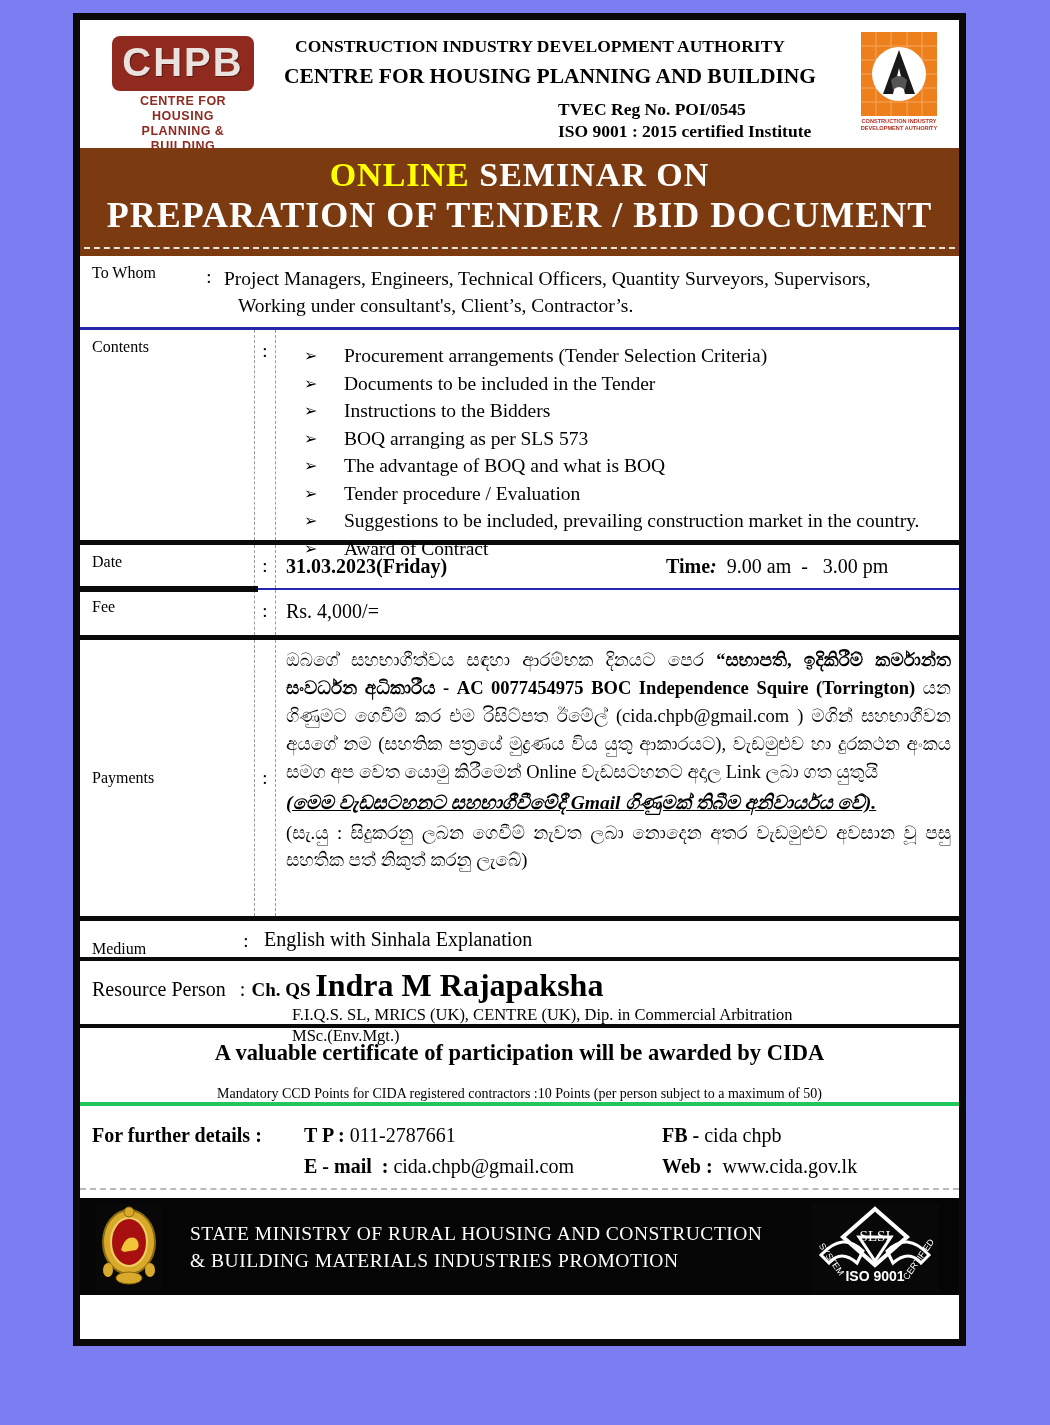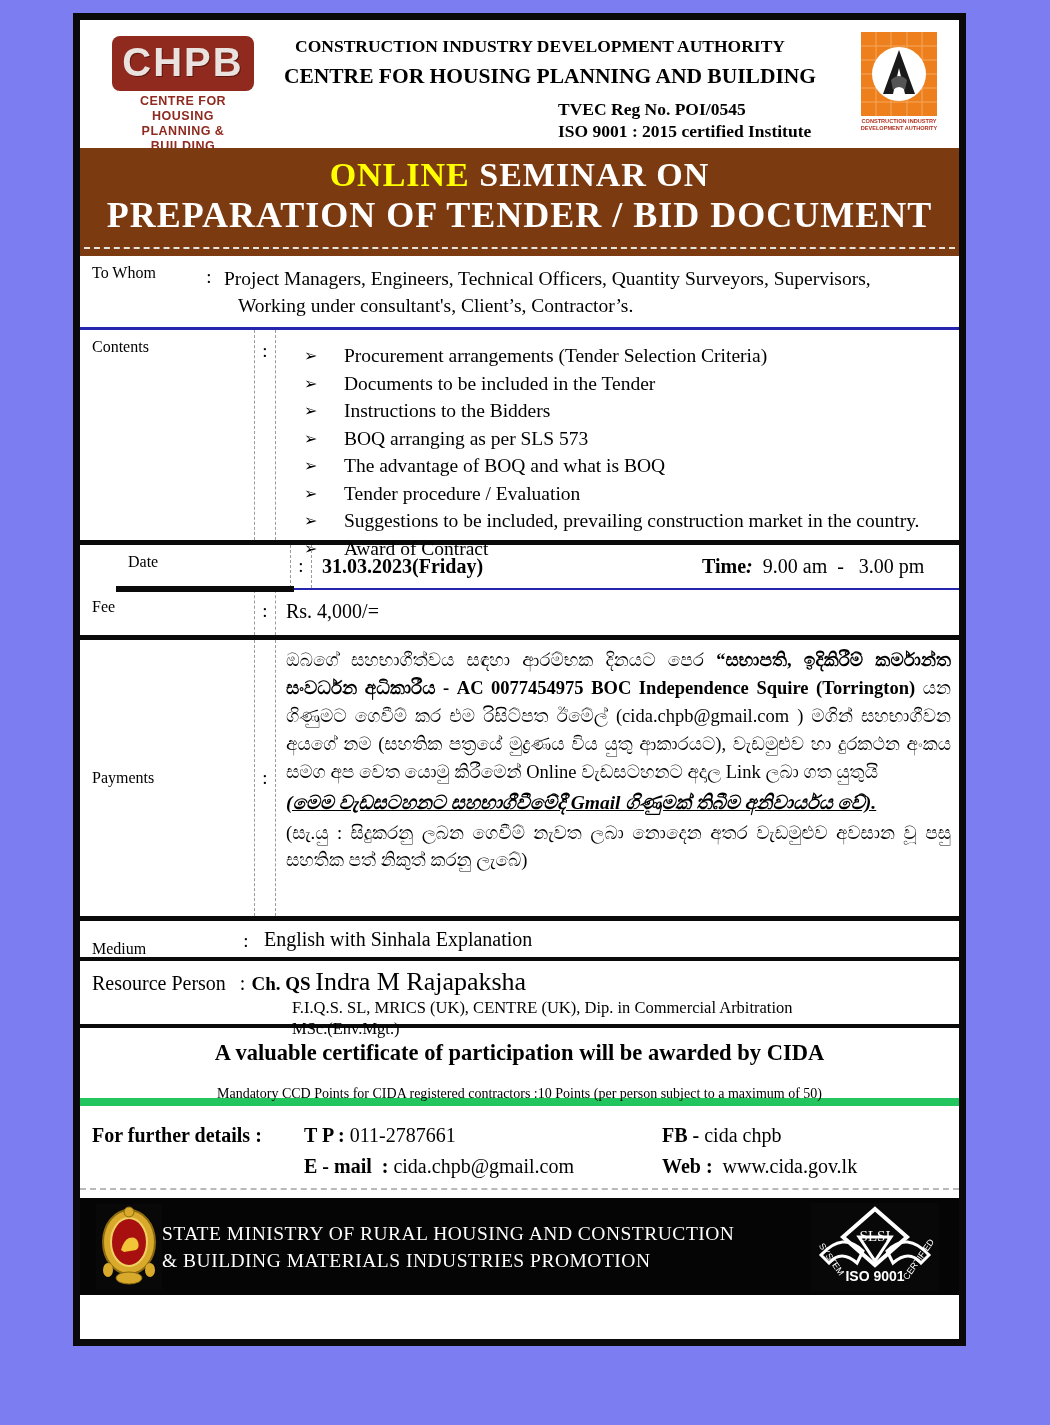--- a/index.html
+++ b/index.html
@@ -52,21 +52,21 @@
   .r-towhom .colon-col { width:18px; }
   .r-towhom .content { font-size:19.5px; padding:9px 4px 0 6px; line-height:27px; }
   .r-towhom .ln2 { padding-left:14px; }
   
   .r-contents { height:215px; border-bottom:5px solid #0a0a0a; }
   .r-contents .lbl { width:174px; }
   .r-contents ul { list-style:none; padding:12px 0 0 28px; }
   .r-contents li { display:flex; font-size:19.5px; line-height:27.5px; }
   .r-contents li .blt { width:40px; font-size:16px; }
   
-  .r-date { height:45px; border-bottom:2px solid #2525ad; position:relative;margin-left:36px; }
+  .r-date { height:45px; border-bottom:2px solid #2525ad; position:relative; }
   .r-date::after { content:""; position:absolute; left:0; bottom:-4px; width:178px;
                    height:6px; background:#0a0a0a; }
   .r-date .lbl { width:174px; }
   .r-date .content { display:flex; padding:10px 30px 0 10px; font-size:20px; }
   .r-date .dval { font-weight:bold; flex:0 0 380px; }
   .r-date .tlbl { font-weight:bold; }
   .r-date .tcol { font-weight:bold; font-style:italic; }
   .r-date .tval { white-space:pre; }
   
   .r-fee { height:50px; border-bottom:5px solid #0a0a0a; }
@@ -85,39 +85,39 @@
   
   .r-med { height:40px; border-bottom:4px solid #0a0a0a; }
   .r-med .lbl { width:156px; padding-top:19px; }
   .r-med .colon-col { width:20px; padding-top:9px; }
   .r-med .content { font-size:20px; padding:7px 0 0 8px; }
   
   .r-res { height:67px; border-bottom:4px solid #0a0a0a; padding:6px 0 0 12px; }
   .r-res .line1 { font-size:20px; }
   .r-res .rp-colon { padding:0 6px 0 14px; }
   .r-res .rp-pre { font-weight:bold; font-size:19px; }
-  .r-res .rp-name { font-weight:normal; font-size:26px; }
+  .r-res .rp-name { font-weight:bold; font-size:32px; }
   .r-res .quals { margin-left:200px; font-size:16.5px; line-height:21px; }
   
-  .r-cert { height:78px; border-bottom:8px solid #22c55e; text-align:center; padding-top:12px; }
+  .r-cert { height:78px; border-bottom:4px solid #22c55e; text-align:center; padding-top:12px; }
   .r-cert .t1 { font-weight:bold; font-size:22.5px; }
   .r-cert .t2 { font-size:14px; margin-top:20px; }
   
   .r-fur { height:84px; border-bottom:2px dashed #b9b9b9; padding:14px 0 0 12px;
            font-size:20px; }
   .r-fur .frow { display:flex; line-height:31px; }
   .r-fur .c1 { width:212px; font-weight:bold; white-space:pre; }
   .r-fur .c2 { width:358px; white-space:pre; }
   .r-fur .c3 { flex:1; white-space:pre; }
   .r-fur b { white-space:pre; }
   
   .gap { height:8px; }
   .foot { height:97px; background:#050505; display:flex; align-items:center; padding:0 16px; }
   .foot-text { color:#fff; font-size:19.5px; line-height:27px; letter-spacing:.5px;
-               flex:1; }
+               margin-left:28px; flex:1; }
   .slsi { margin-right:4px; }
 </style>
 </head>
 <body>
 
 <div class="page">
 
   <div class="hdr">
     <div class="chpb">
       <div class="chpb-box">

